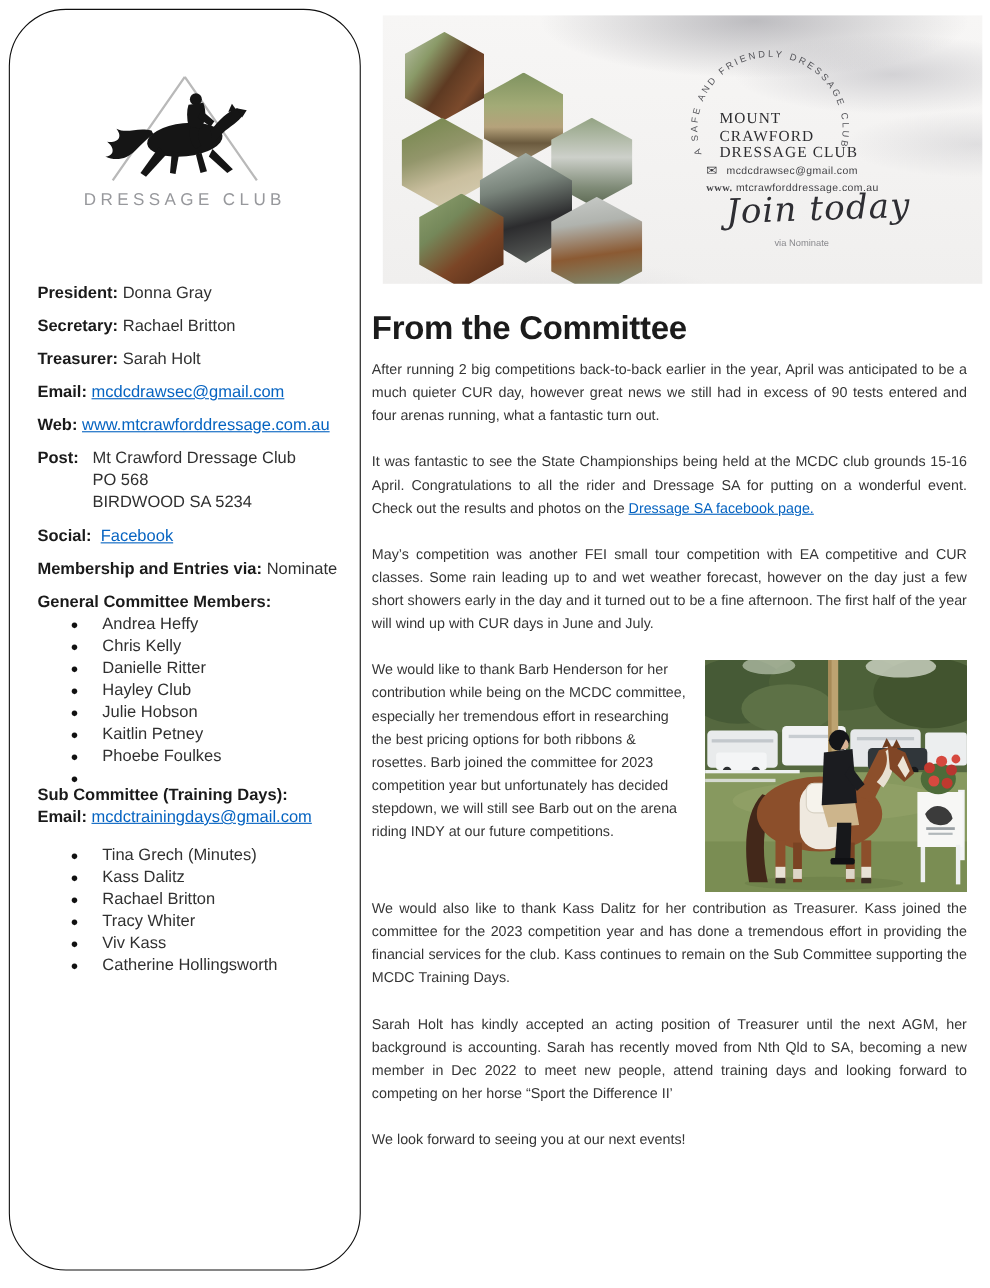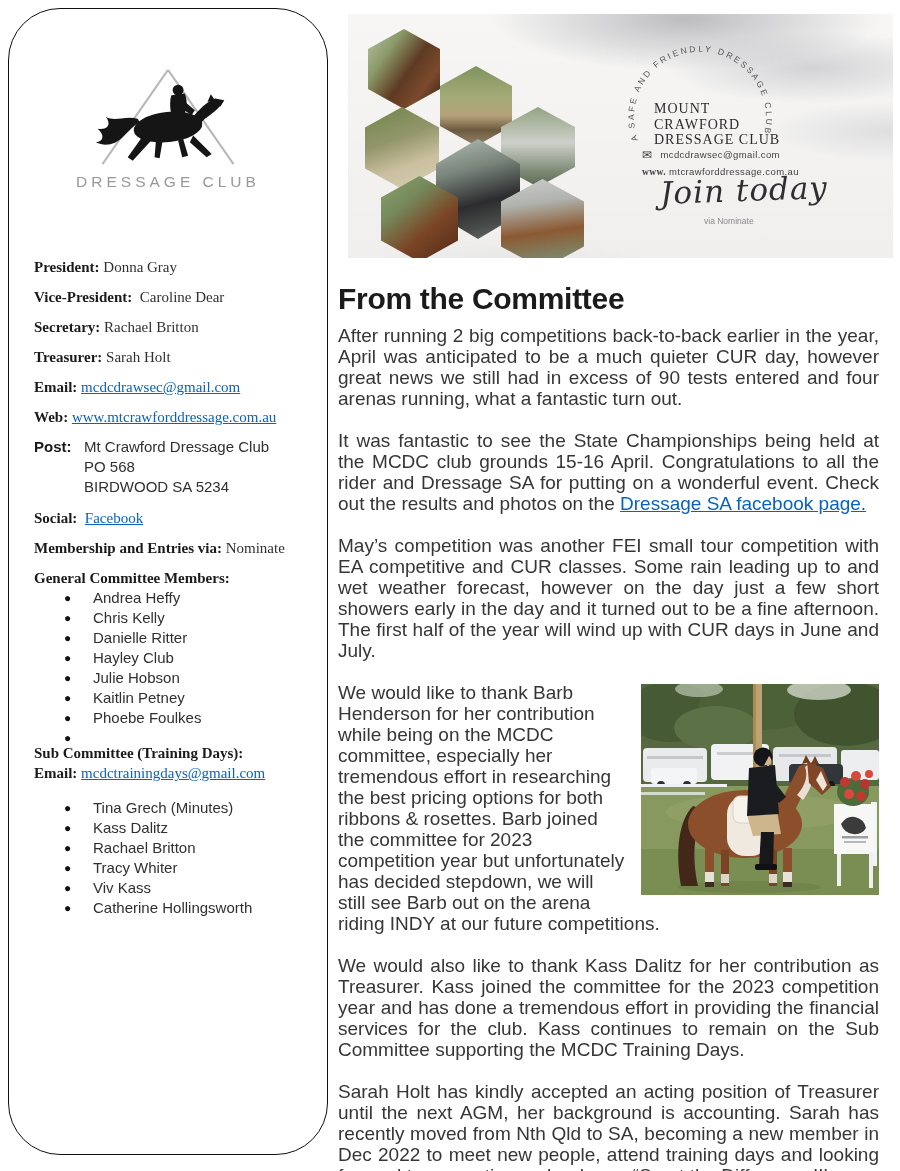--- a/index.html
+++ b/index.html
@@ -7,21 +7,21 @@
         font-family:"Liberation Sans",sans-serif;color:#333;overflow:hidden;}
 
   
   .sidebar{position:absolute;left:8px;top:8px;width:320px;height:1147px;
            border:1.6px solid #0f0f0f;border-radius:52px;background:#fff;box-sizing:border-box;}
   .logo{margin:56px auto 0;width:230px;text-align:center;}
   .logo svg{width:168px;height:104px;display:block;margin:0 auto;}
   .logo-title{font-size:20px;letter-spacing:1.5px;color:#55565a;margin-top:2px;}
   .logo-sub{font-size:15.5px;letter-spacing:4px;color:#97989c;margin-top:4px;}
   .sb-content{margin-top:66px;padding:0 16px 0 25px;font-size:15px;color:#303030;}
-  .sb-line{line-height:20px;margin:0 0 10px 0;font-family:Liberation Serif, serif;}
+  .sb-line{line-height:20px;margin:0 0 10px 0;}
   .sb-line b,.sb-post b,.sb-heading{color:#1a1a1a;}
   .doclink{color:#0563c1;text-decoration:underline;cursor:pointer;}
   .sb-post{position:relative;padding-left:50px;margin-bottom:11px;line-height:20px;}
   .post-label{position:absolute;left:0;top:0;}
   .sb-heading{font-weight:bold;margin-bottom:3px;}
   .sb-list{list-style:none;margin:0 0 15px 0;padding:0;}
   .sb-list li{position:relative;line-height:20px;padding-left:59px;}
   .blt{position:absolute;left:30px;top:0;font-size:12px;color:#111;}
   .tight{margin-bottom:0;}
   .mb15{margin-bottom:15px;}
@@ -58,21 +58,21 @@
   .env{font-size:12px;margin-right:8px;vertical-align:-1px;color:#3a3a3e;}
   .www-b{font-weight:bold;margin-right:3px;font-family:Liberation Serif, serif;}
   .join{position:absolute;left:312px;top:158px;font-family:"DejaVu Serif",serif;font-style:italic;
         font-size:31px;color:#2e2e33;transform:rotate(-2deg);letter-spacing:1px;}
   .join-sub{position:absolute;left:356px;top:202px;font-size:8.5px;color:#8a8a8e;}
 
   
   .article{position:absolute;left:338px;top:282px;width:541px;}
   .article h1{margin:0 0 9px 0;font-size:30px;line-height:34px;color:#1b1b1b;
               letter-spacing:-.3px;font-weight:bold;}
-  .article p{margin:0 0 21px 0;font-size:19px;line-height:21px;text-align:justify;color:#363636;}
+  .article p{margin:0 0 21px 0;font-size:13px;line-height:21px;text-align:justify;color:#363636;}
   .p-photo{text-align:left !important;}
   .clearp{clear:both;}
   .article-photo{float:right;width:238px;height:211px;margin:2px 0 4px 16px;}
   .article-photo svg{width:238px;height:211px;display:block;}
 </style>
 </head>
 <body>
 
 <div class="page">
 
@@ -94,21 +94,20 @@
           <path d="M104 34 L120 32 C124 42 122 52 118 60 L104 58 C102 48 102 40 104 34 Z"></path>
           <path d="M106 58 C104 68 106 76 112 82 L118 78 C114 72 114 64 116 60 Z"></path>
           <path d="M118 40 L132 52 L128 58 L114 48 Z"></path>
         </g>
       </svg>
       <div class="logo-sub">DRESSAGE CLUB</div>
     </div>
 
     <div class="sb-content">
       <div class="sb-line"><b>President:</b> <span>Donna Gray</span></div>
-      <div class="sb-line"><b>Vice-President:</b>&nbsp; <span>Caroline Dear</span></div>
       <div class="sb-line"><b>Secretary:</b> <span>Rachael Britton</span></div>
       <div class="sb-line"><b>Treasurer:</b> <span>Sarah Holt</span></div>
 
       <div class="sb-line"><b>Email:</b> <a class="doclink">mcdcdrawsec@gmail.com</a></div>
       <div class="sb-line"><b>Web:</b> <a class="doclink">www.mtcrawforddressage.com.au</a></div>
 
       <div class="sb-post">
         <b class="post-label">Post:</b>
         <div>Mt Crawford Dressage Club</div>
         <div>PO 568</div>

